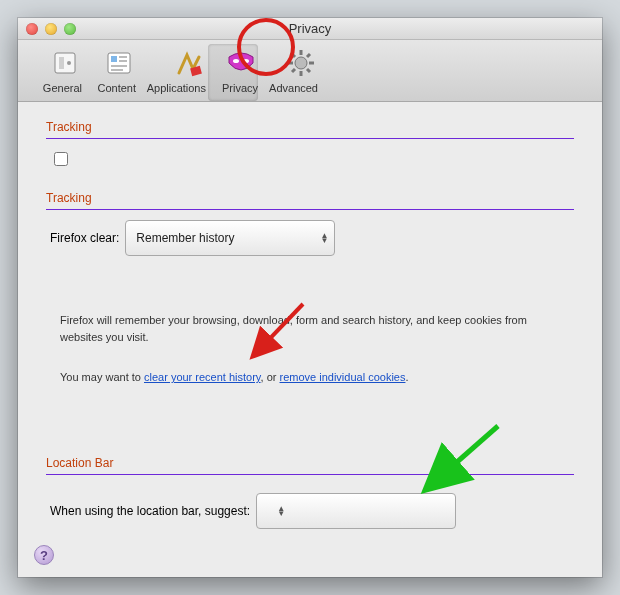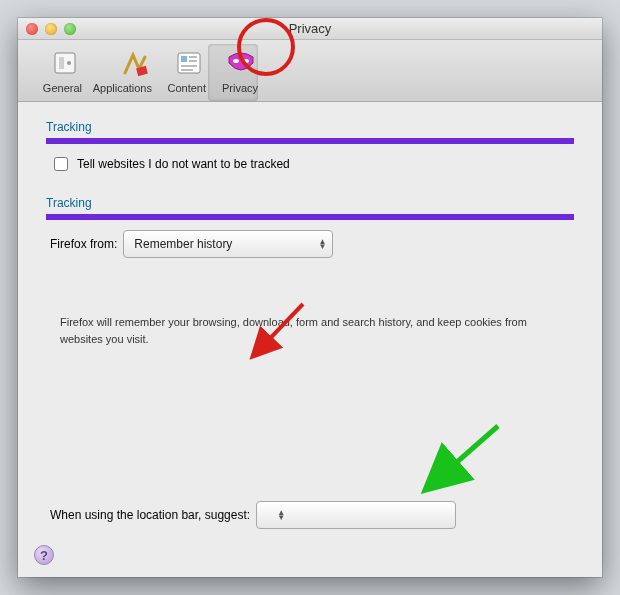--- a/index.html
+++ b/index.html
@@ -63,30 +63,30 @@
   
   .content {
     padding: 12px 28px 16px 28px;
     background: #ececec;
     border-bottom-left-radius: 6px;
     border-bottom-right-radius: 6px;
     position: relative;
     height: calc(100% - 84px);
   }
   .section-head {
-    font-size: 12px; color: #0369a1;
+    font-size: 12px; color: #c2410c;
     padding-bottom: 4px;
-    border-bottom: 6px solid #6d28d9;
+    border-bottom: 1px solid #6d28d9;
     margin-top: 6px;
   }
   .row { margin: 10px 0 0 4px; display:flex; align-items:center; gap: 6px; }
   input[type=checkbox]{ width:14px; height:14px; }
   .select {
     display:inline-flex; align-items:center; justify-content:space-between;
-    height: 28px; padding: 0 6px 0 10px;
+    height: 36px; padding: 0 6px 0 10px;
     background: linear-gradient(#ffffff,#e7e7e7);
     border: 1px solid #a8a8a8; border-radius: 4px;
     font-size: 12px; color:#222;
     box-shadow: 0 1px 0 #fff inset;
   }
   .select .arrows { display:flex; flex-direction:column; line-height:5px; font-size:8px; color:#555; margin-left:10px;}
   .descblock { margin: 56px 0 0 14px; font-size: 11px; color:#333; line-height:1.5; max-width: 510px;}
   .linklike { color:#1850c8; text-decoration: underline; cursor:pointer; }
   .locbar-sec { position:absolute; bottom: 48px; left:28px; right:28px;}
   .help {
@@ -122,80 +122,101 @@
     <div class="tbtn">
       <span class="ticon">
         <svg viewBox="0 0 32 32">
             <rect x="6" y="6" width="20" height="20" rx="2" fill="#f6f6f6" stroke="#888"></rect>
             <rect x="10" y="10" width="5" height="12" fill="#cfcfcf"></rect>
             <circle cx="20" cy="16" r="2" fill="#999"></circle>
           </svg>
       </span>
       <span class="tlabel">General</span>
     </div>
-    <div class="tbtn" style="width:68px">
-      <span class="ticon">
-        <svg viewBox="0 0 32 32">
-            <path d="M6 26 L14 8 L20 22 L26 10" stroke="#c79a2a" stroke-width="3" fill="none" stroke-linecap="round"></path>
-            <rect x="18" y="20" width="10" height="8" fill="#d33" transform="rotate(-15 23 24)"></rect>
-          </svg>
-      </span>
-      <span class="tlabel">Applications</span>
-    </div>
     <div class="tbtn" style="width:52px">
       <span class="ticon">
         <svg viewBox="0 0 32 32">
             <rect x="5" y="6" width="22" height="20" rx="2" fill="#fff" stroke="#888"></rect>
             <rect x="8" y="9" width="6" height="6" fill="#7fb6e8"></rect>
             <rect x="16" y="9" width="8" height="2" fill="#bbb"></rect>
             <rect x="16" y="13" width="8" height="2" fill="#bbb"></rect>
             <rect x="8" y="18" width="16" height="2" fill="#bbb"></rect>
             <rect x="8" y="22" width="12" height="2" fill="#bbb"></rect>
           </svg>
       </span>
       <span class="tlabel">Content</span>
     </div>
+    <div class="tbtn" style="width:68px">
+      <span class="ticon">
+        <svg viewBox="0 0 32 32">
+            <path d="M6 26 L14 8 L20 22 L26 10" stroke="#c79a2a" stroke-width="3" fill="none" stroke-linecap="round"></path>
+            <rect x="18" y="20" width="10" height="8" fill="#d33" transform="rotate(-15 23 24)"></rect>
+          </svg>
+      </span>
+      <span class="tlabel">Applications</span>
+    </div>
     <div class="tbtn selected" style="width:50px">
       <span class="ticon">
         <svg viewBox="0 0 32 32">
             <path d="M4 10 Q16 2 28 10 L28 16 Q16 30 4 16 Z" fill="#d138c8" stroke="#8a1d84"></path>
             <ellipse cx="11" cy="14" rx="3" ry="2" fill="#fff"></ellipse>
             <ellipse cx="21" cy="14" rx="3" ry="2" fill="#fff"></ellipse>
           </svg>
       </span>
       <span class="tlabel">Privacy</span>
     </div>
+    <div class="tbtn" style="width:58px">
+      <span class="ticon">
+        <svg viewBox="0 0 32 32">
+            <circle cx="16" cy="16" r="6" fill="#bbb" stroke="#777"></circle>
+            <g stroke="#777" stroke-width="3">
+              <line x1="16" y1="3" x2="16" y2="8"></line>
+              <line x1="16" y1="24" x2="16" y2="29"></line>
+              <line x1="3" y1="16" x2="8" y2="16"></line>
+              <line x1="24" y1="16" x2="29" y2="16"></line>
+              <line x1="7" y1="7" x2="10" y2="10"></line>
+              <line x1="22" y1="22" x2="25" y2="25"></line>
+              <line x1="7" y1="25" x2="10" y2="22"></line>
+              <line x1="22" y1="10" x2="25" y2="7"></line>
+            </g>
+          </svg>
+      </span>
+      <span class="tlabel">Advanced</span>
+    </div>
   </div>
 
   <div class="content">
 
     <div class="section-head">Tracking</div>
     <div class="row">
       <input type="checkbox" style="">
-      <span>Tell websites I do not want to be tracked</span>
     </div>
 
     <div class="section-head" style="margin-top:22px">Tracking</div>
     <div class="row">
-      <span>Firefox from:</span>
+      <span>Firefox clear:</span>
       <span class="select" style="width:210px">
         <span>Remember history</span>
         <span class="arrows">
             <span>▲</span>
             <span>▼</span>
           </span>
       </span>
     </div>
 
     <div class="descblock">
       <div>Firefox will remember your browsing, download, form and search history, and keep cookies from websites you visit.</div>
+      <div style="margin-top:24px">
+        <span>You may want to </span><span class="linklike">clear your recent history</span><span>, or </span><span class="linklike">remove individual cookies</span><span>.</span>
+      </div>
     </div>
 
     <div class="locbar-sec">
-      <div class="row" style="margin-top:1px">
+      <div class="section-head">Location Bar</div>
+      <div class="row" style="margin-top:18px">
         <span>When using the location bar, suggest:</span>
         <span class="select" style="width:200px">
           <span class="arrows">
               <span>▲</span>
               <span>▼</span>
             </span>
         </span>
       </div>
     </div>
 

